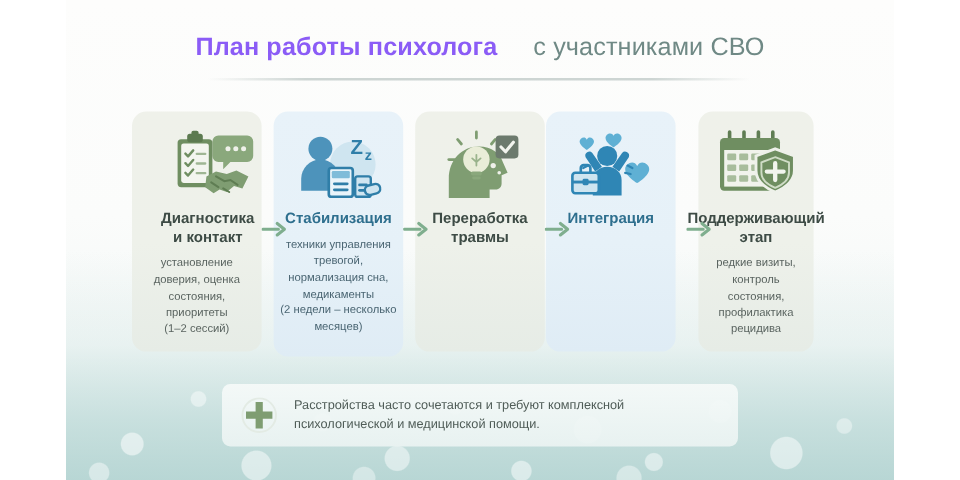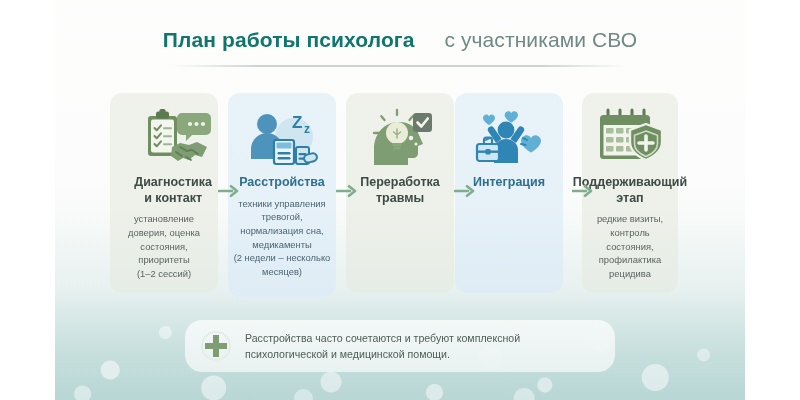--- a/index.html
+++ b/index.html
@@ -70,21 +70,21 @@
   
   .title {
     position: absolute;
     left: 0; top: 28px;
     width: 800px;
     text-align: center;
     font-size: 21px;
     letter-spacing: 0.1px;
     white-space: nowrap;
   }
-  .title .strong { font-weight: bold; color: #0f766e; }
+  .title .strong { font-weight: bold; color: #8b5cf6; }
   .title .light  { font-weight: normal; color: #6f8985; margin-left: 24px; }
 
   .title-rule {
     position: absolute;
     left: 173px; top: 65px;
     width: 452px; height: 2px;
     background: linear-gradient(to right, rgba(205,213,211,0), #cdd5d3 18%, #cdd5d3 82%, rgba(205,213,211,0));
     border-radius: 2px;
   }
 
@@ -152,21 +152,21 @@
   .arrow-2 { left: 336px; }
   .arrow-3 { left: 454px; }
   .arrow-4 { left: 572px; }
 
   
   .banner {
     position: absolute;
     left: 185px; top: 320px;
     width: 430px; height: 52px;
     background: linear-gradient(to bottom, rgba(246,250,249,0.92), rgba(236,244,243,0.90));
-    border-radius: 17px;
+    border-radius: 7px;
     display: flex;
     align-items: center;
     padding: 0 16px;
   }
   .banner-icon {
     width: 30px; height: 30px;
     flex: 0 0 30px;
     margin-right: 14px;
   }
   .banner-text {
@@ -236,21 +236,21 @@
         <rect x="30.5" y="35.5" width="15" height="6" rx="1" fill="#7fbcd9"></rect>
         <rect x="31.5" y="45" width="13" height="2.4" rx="1.2" fill="#2f7ea8"></rect>
         <rect x="31.5" y="50" width="13" height="2.4" rx="1.2" fill="#2f7ea8"></rect>
 
         <rect x="50" y="40" width="13" height="17" rx="2" fill="#cfe5f0" stroke="#2f7ea8" stroke-width="2"></rect>
         <rect x="52.5" y="46" width="8" height="2.2" rx="1.1" fill="#2f7ea8"></rect>
         <rect x="52.5" y="50.5" width="8" height="2.2" rx="1.1" fill="#2f7ea8"></rect>
 
         <rect x="58" y="47" width="13" height="8" rx="4" fill="#cfe5f0" stroke="#2f7ea8" stroke-width="2" transform="rotate(-14 64 51)"></rect>
       </svg>
-      <div class="card-title">Расстройства</div>
+      <div class="card-title">Стабилизация</div>
       <div class="card-body">техники управления<br>тревогой,<br>нормализация сна,<br>медикаменты<br>(2 недели – несколько<br>месяцев)</div>
     </div>
 
     <div class="card green card-3">
       <svg class="card-icon" viewBox="0 0 72 62">
 
         <path d="M10 58 v-16 c0 -16 11 -27 25 -27 c11 0 18 6 20 13 l4 9 l-5 2 v7 c0 3 -2 5 -5 5 h-5 v7 z" fill="#7f9d72"></path>
 
         <circle cx="33" cy="26" r="11" fill="#e9edd8"></circle>
         <rect x="28.5" y="36" width="9" height="3.2" rx="1.4" fill="#8aa87c"></rect>

